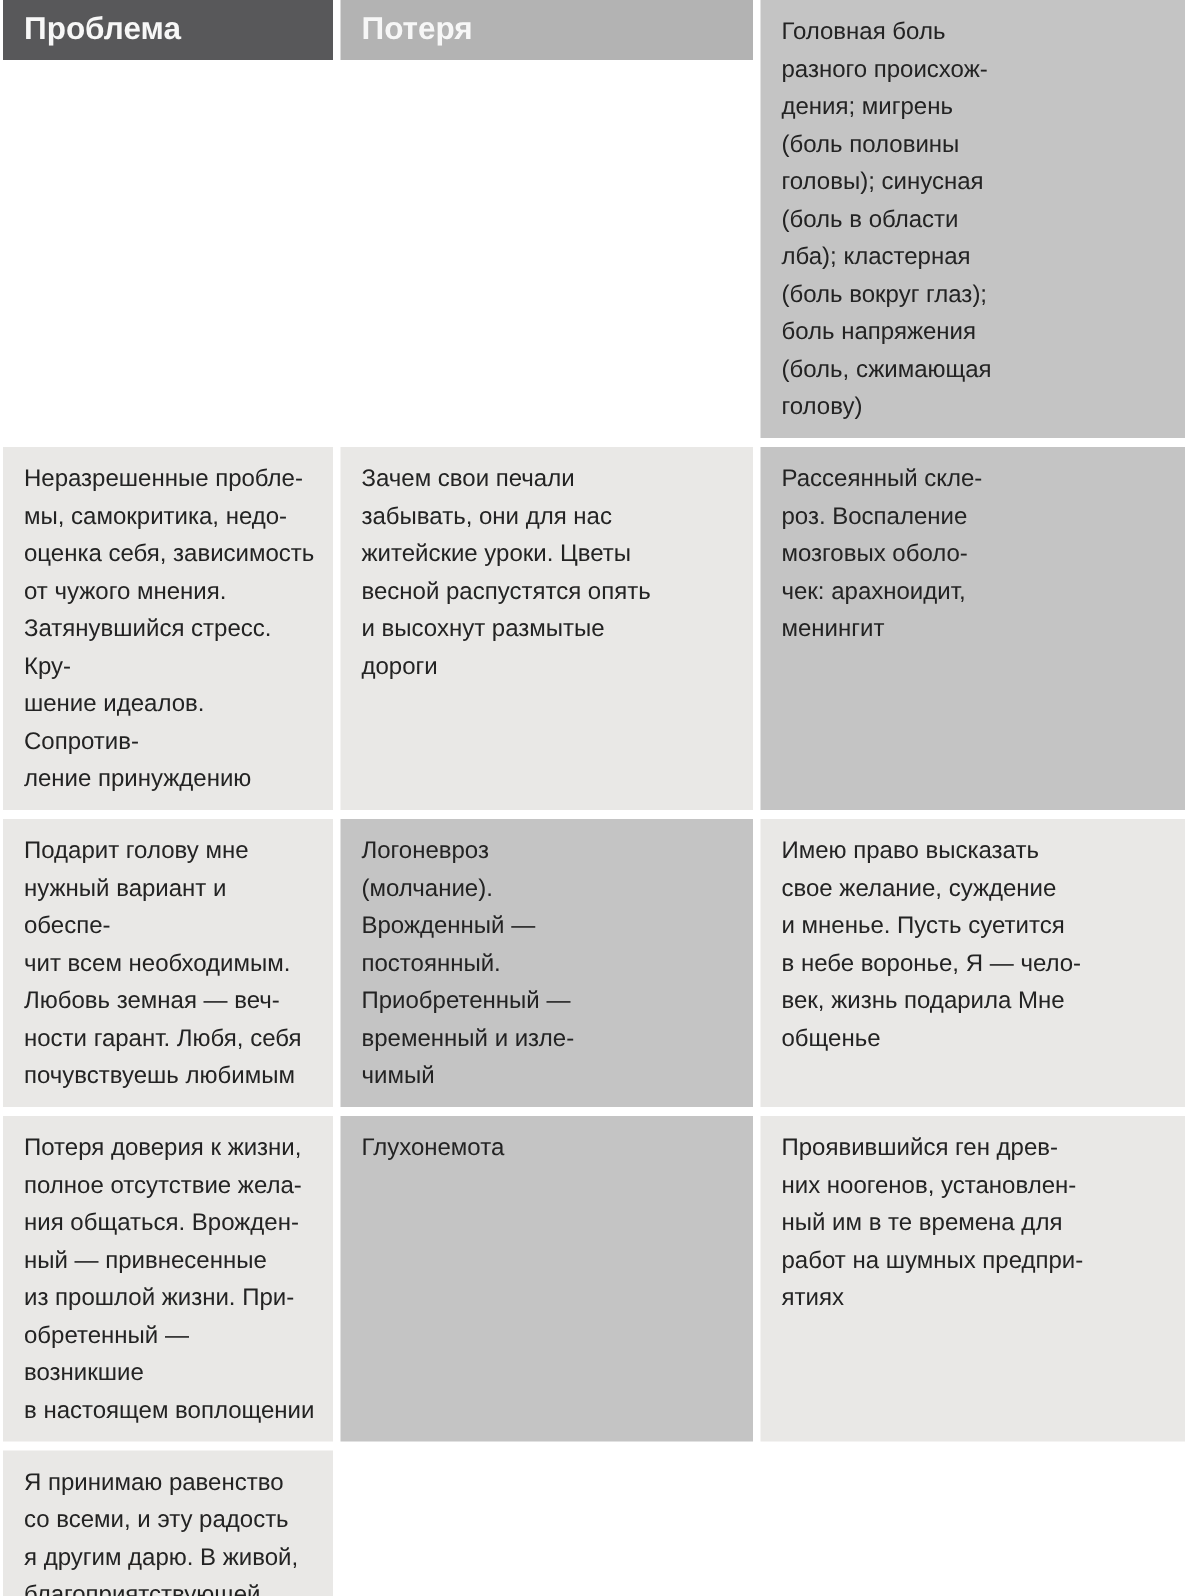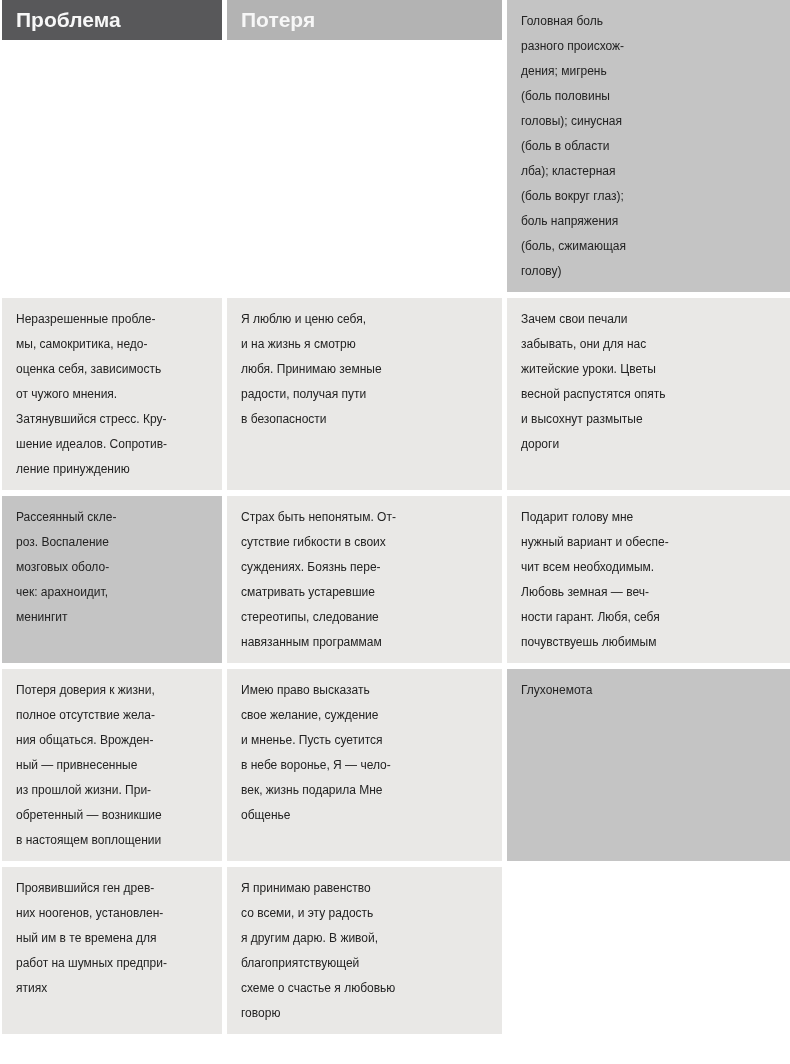--- a/index.html
+++ b/index.html
@@ -26,21 +26,21 @@
   .grid {
     display: grid;
     grid-template-columns: 220px 275px 283px;
     column-gap: 5px;
     row-gap: 6px;
     width: 788px;
   }
   .cell {
     background: var(--body-bg);
     color: var(--body-text);
-    font-size: 12px;
+    font-size: 16px;
     line-height: 25px;
     padding: 9px 12px 8px 14px;
     white-space: pre-line;
   }
   .cell.problem {
     background: var(--problem-bg);
   }
   .cell.header {
     background: var(--header-gray);
     color: var(--header-text);
@@ -75,64 +75,60 @@
 боль напряжения
 (боль, сжимающая
 голову)</div>
     <div class="cell">Неразрешенные пробле-
 мы, самокритика, недо-
 оценка себя, зависимость
 от чужого мнения.
 Затянувшийся стресс. Кру-
 шение идеалов. Сопротив-
 ление принуждению</div>
-    <div class="cell">Я люблю и ценю себя,
-и на жизнь я смотрю
-любя. Принимаю земные
-радости, получая пути
-в безопасности</div>
 
     <div class="cell">Зачем свои печали
 забывать, они для нас
 житейские уроки. Цветы
 весной распустятся опять
 и высохнут размытые
 дороги</div>
 
     <div class="cell problem">Рассеянный скле-
 роз. Воспаление
 мозговых оболо-
 чек: арахноидит,
 менингит</div>
-    <div class="cell">Страх быть непонятым. От-
-сутствие гибкости в своих
-суждениях. Боязнь пере-
-сматривать устаревшие
-стереотипы, следование
-навязанным программам</div>
     <div class="cell">Подарит голову мне
 нужный вариант и обеспе-
 чит всем необходимым.
 Любовь земная — веч-
 ности гарант. Любя, себя
 почувствуешь любимым</div>
 
+    <div class="cell problem">Логоневроз
+(молчание).
+Врожденный —
+постоянный.
+Приобретенный —
+временный и изле-
+чимый</div>
+    <div class="cell">Имею право высказать
+свое желание, суждение
+и мненье. Пусть суетится
+в небе воронье, Я — чело-
+век, жизнь подарила Мне
+общенье</div>
     <div class="cell">Потеря доверия к жизни,
 полное отсутствие жела-
 ния общаться. Врожден-
 ный — привнесенные
 из прошлой жизни. При-
 обретенный — возникшие
 в настоящем воплощении</div>
-    <div class="cell">Имею право высказать
-свое желание, суждение
-и мненье. Пусть суетится
-в небе воронье, Я — чело-
-век, жизнь подарила Мне
-общенье</div>
 
     <div class="cell problem">Глухонемота</div>
     <div class="cell">Проявившийся ген древ-
 них ноогенов, установлен-
 ный им в те времена для
 работ на шумных предпри-
 ятиях</div>
     <div class="cell">Я принимаю равенство
 со всеми, и эту радость
 я другим дарю. В живой,

